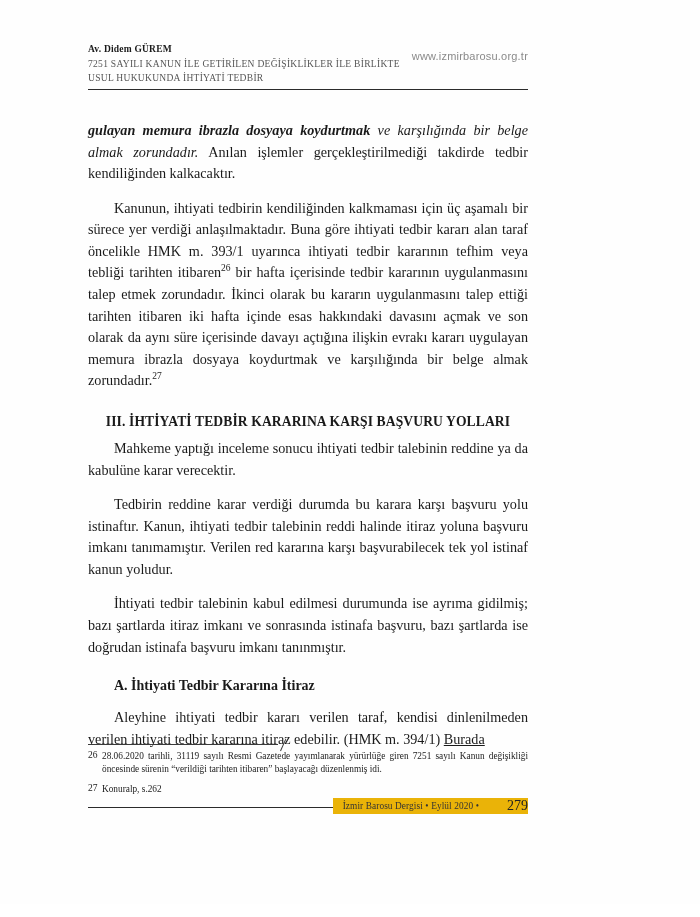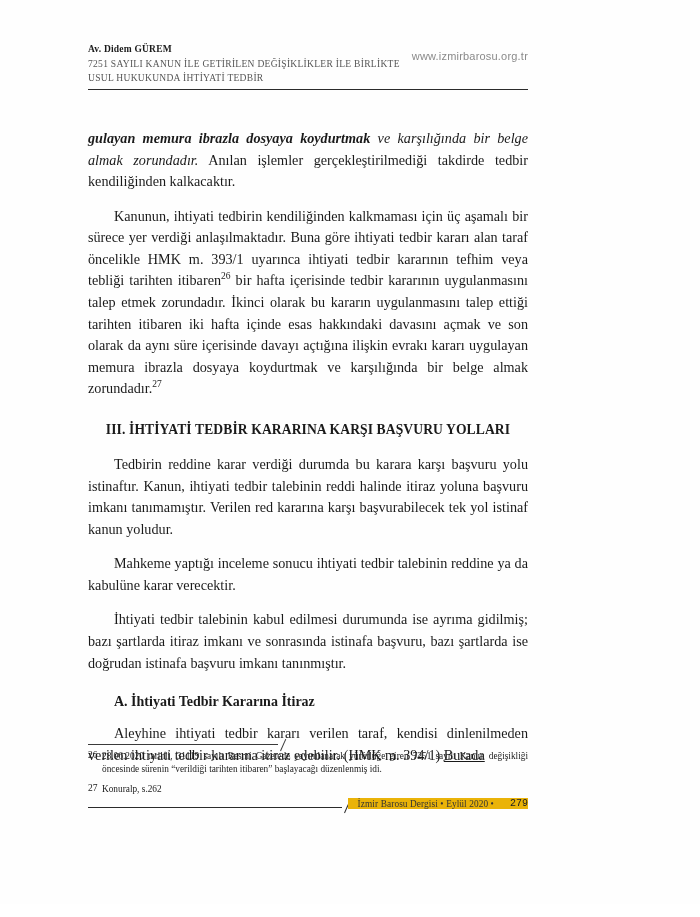--- a/index.html
+++ b/index.html
@@ -66,21 +66,21 @@
   }
 
   
   .content {
     position: absolute;
     left: 88px;
     top: 112px;
     width: 440px;
   }
   p.para {
-    margin: 16px 0 0 0;
+    margin: 8px 0 0 0;
     font-size: 14.2px;
     line-height: 1.52;
     text-align: justify;
     text-justify: inter-word;
     hyphens: manual;
   }
   p.para + p.para {
     margin-top: 13px;
   }
   .indent {
@@ -175,23 +175,23 @@
     gap: 0px;
     font-size: 9.3px;
     color: #333;
   }
   .footer-journal {
     font-family: "Liberation Serif", serif;
     font-size: 9.3px;
     letter-spacing: 0.1px;
   }
   .footer-page {
-    font-family: Liberation Mono, monospace;
-    font-size: 10px;
-    margin-left: 16px;
+    font-family: Liberation Serif, serif;
+    font-size: 14px;
+    margin-left: 28px;
     color: #222;
   }
   
   .footer-slash {
     position: absolute;
     right: 176px;
     top: 1px;
     width: 10px;
     height: 12px;
     background: #fefefe;
@@ -243,23 +243,23 @@
   <div class="header-rule"></div>
 
   <div class="content">
 
     <p class="para"><span class="bi">gulayan memura ibrazla dosyaya koydurtmak</span><span class="it"> ve karşılığında bir belge almak zorundadır.</span><span> Anılan işlemler gerçekleştirilmediği takdirde tedbir kendiliğinden kalkacaktır.</span></p>
 
     <p class="para indent"><span>Kanunun, ihtiyati tedbirin kendiliğinden kalkmaması için üç aşamalı bir sürece yer verdiği anlaşılmaktadır. Buna göre ihtiyati tedbir kararı alan taraf öncelikle HMK m. 393/1 uyarınca ihtiyati tedbir kararının tefhim veya tebliği tarihten itibaren</span><sup>26</sup><span> bir hafta içerisinde tedbir kararının uygulanmasını talep etmek zorundadır. İkinci olarak bu kararın uygulanmasını talep ettiği tarihten itibaren iki hafta içinde esas hakkındaki davasını açmak ve son olarak da aynı süre içerisinde davayı açtığına ilişkin evrakı kararı uygulayan memura ibrazla dosyaya koydurtmak ve karşılığında bir belge almak zorundadır.</span><sup>27</sup></p>
 
     <h2 class="section">III. İHTİYATİ TEDBİR KARARINA KARŞI BAŞVURU YOLLARI</h2>
 
+    <p class="para indent">Mahkeme yaptığı inceleme sonucu ihtiyati tedbir talebinin reddine ya da kabulüne karar verecektir.</p>
+
     <p class="para indent">Tedbirin reddine karar verdiği durumda bu karara karşı başvuru yolu istinaftır. Kanun, ihtiyati tedbir talebinin reddi halinde itiraz yoluna başvuru imkanı tanımamıştır. Verilen red kararına karşı başvurabilecek tek yol istinaf kanun yoludur.</p>
-
-    <p class="para indent">Mahkeme yaptığı inceleme sonucu ihtiyati tedbir talebinin reddine ya da kabulüne karar verecektir.</p>
 
     <p class="para indent">İhtiyati tedbir talebinin kabul edilmesi durumunda ise ayrıma gidilmiş; bazı şartlarda itiraz imkanı ve sonrasında istinafa başvuru, bazı şartlarda ise doğrudan istinafa başvuru imkanı tanınmıştır.</p>
 
     <h3 class="subsection">A. İhtiyati Tedbir Kararına İtiraz</h3>
 
     <p class="para indent" style="margin-top:13px"><span>Aleyhine ihtiyati tedbir kararı verilen taraf, kendisi dinlenilmeden verilen ihtiyati tedbir kararına itiraz edebilir. (HMK m. 394/1) </span><span class="uline">Burada</span></p>
 
   </div>
 
   <div class="fn-rule"></div>

